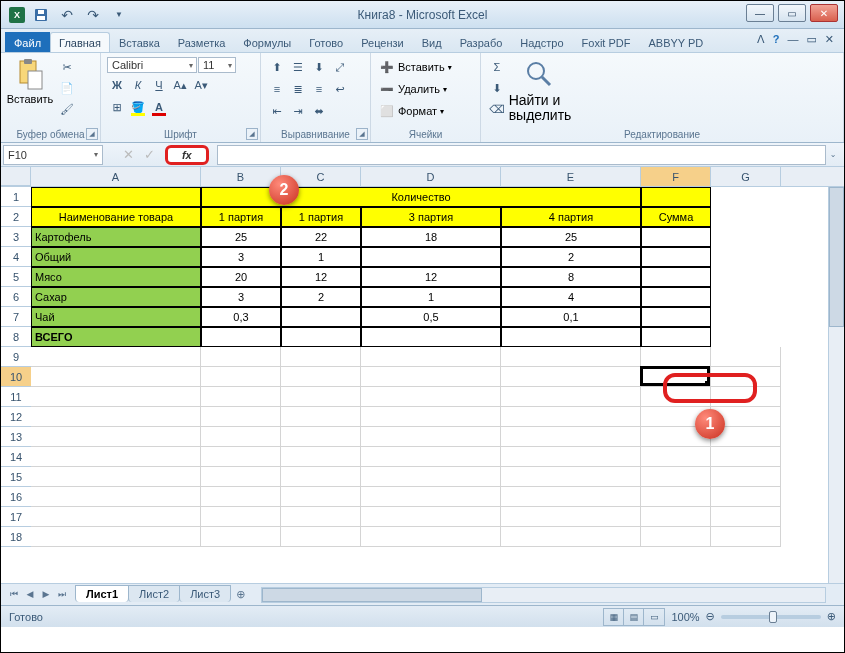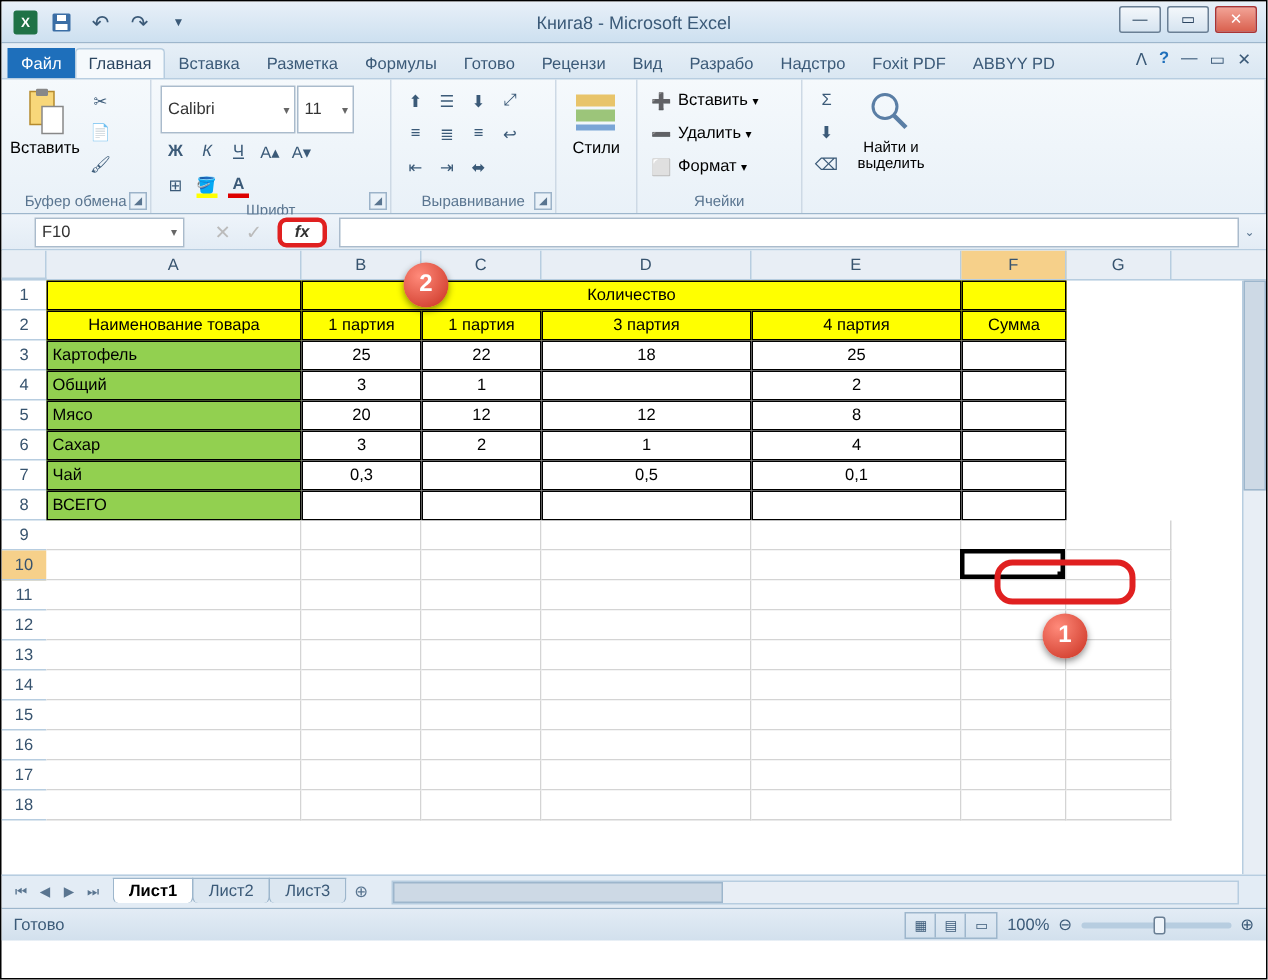--- a/index.html
+++ b/index.html
@@ -19,29 +19,29 @@
 .ribbon-help{position:absolute;right:10px;top:4px;display:flex;gap:8px;color:#3b5a78}
 .ribbon{height:90px;background:linear-gradient(#f5f9fc,#e9f1f8);border-bottom:1px solid #9db6cc;display:flex}
 .rgroup{border-right:1px solid #cdd9e5;padding:4px 6px 2px;display:flex;flex-direction:column;justify-content:space-between;position:relative}
 .rgroup-label{text-align:center;font-size:10px;color:#5a7590;padding-top:2px}
 .rg-body{display:flex;gap:4px;flex:1}
 .big-btn{display:flex;flex-direction:column;align-items:center;justify-content:flex-start;width:46px;padding-top:2px;cursor:pointer}
 .big-icon{width:32px;height:32px;display:block;margin-bottom:2px}
 .mini-col{display:flex;flex-direction:column;gap:1px;justify-content:flex-start}
 .mini-row{display:flex;gap:1px;align-items:center}
 .mini-btn{width:20px;height:20px;display:flex;align-items:center;justify-content:center;cursor:pointer;border:1px solid transparent;border-radius:2px;color:#3b5a78}
-.combo{height:32px;border:1px solid #abc;background:#fff;display:flex;align-items:center;padding:0 14px 0 4px;position:relative;font-size:11px;color:#333}
+.combo{height:16px;border:1px solid #abc;background:#fff;display:flex;align-items:center;padding:0 14px 0 4px;position:relative;font-size:11px;color:#333}
 .combo::after{content:"▾";position:absolute;right:3px;font-size:8px;color:#666}
 .dialog-launch{position:absolute;right:2px;bottom:2px;width:12px;height:12px;border:1px solid #9cb3c9;font-size:7px;display:flex;align-items:center;justify-content:center;color:#5a7590;cursor:pointer}
 .namebox-row{height:24px;background:linear-gradient(#eef4fa,#e3ecf5);border-bottom:1px solid #b7cde0;display:flex;align-items:center;position:relative}
-.namebox{width:100px;height:20px;border:1px solid #abc;background:#fff;margin-left:22px;display:flex;align-items:center;padding:0 4px;position:relative;color:#333}
+.namebox{width:100px;height:20px;border:1px solid #abc;background:#fff;margin-left:2px;display:flex;align-items:center;padding:0 4px;position:relative;color:#333}
 .namebox::after{content:"▾";position:absolute;right:4px;font-size:8px;color:#666}
 .fx-group{display:flex;align-items:center;margin-left:20px;gap:10px}
 .fx-disabled{color:#bbb;font-size:13px}
-.fx-btn{width:33px;height:20px;display:flex;align-items:center;justify-content:center;font-style:italic;font-weight:bold;color:#333;cursor:pointer;border:3px solid #e02020;border-radius:6px;background:#fff}
+.fx-btn{width:44px;height:20px;display:flex;align-items:center;justify-content:center;font-style:italic;font-weight:bold;color:#333;cursor:pointer;border:3px solid #e02020;border-radius:6px;background:#fff}
 .formula-bar{flex:1;height:20px;border:1px solid #abc;background:#fff;margin:0 18px 0 8px}
 .fb-expand{position:absolute;right:4px;width:14px;height:14px;display:flex;align-items:center;justify-content:center;color:#5a7590;font-size:8px}
 .grid-wrap{position:relative;height:416px;overflow:hidden;display:flex}
 .colhdr-row{height:20px;display:flex;background:#e8eef5;border-bottom:1px solid #b7cde0}
 .corner{width:30px;border-right:1px solid #b7cde0;border-bottom:1px solid #b7cde0;background:#e8eef5}
 .colhdr{border-right:1px solid #b7cde0;display:flex;align-items:center;justify-content:center;color:#37536e;font-size:11px}
 .colhdr.sel,.rowhdr.sel{background:#f6d08a}
 .rowhdr{height:20px;border-bottom:1px solid #b7cde0;display:flex;align-items:center;justify-content:center;color:#37536e;font-size:11px}
 .cells{position:absolute;top:20px;left:0}
 .cell{position:absolute;border-right:1px solid #d4d4d4;border-bottom:1px solid #d4d4d4;height:20px;display:flex;align-items:center;padding:0 3px;font-size:11px;color:#000;background:#fff}
@@ -189,33 +189,20 @@
         <span class="mini-btn">⇤</span>
         <span class="mini-btn">⇥</span>
         <span class="mini-btn">⬌</span>
       </div>
     </div>
     <div class="rgroup-label">Выравнивание</div>
     <div class="dialog-launch">◢</div>
   </div>
 
 
-  <div class="rgroup" style="width:54px">
-    <div class="rg-body">
-      <div class="big-btn">
-        <svg class="big-icon">
-            <rect x="2" y="4" width="26" height="8" fill="#e8c46a"></rect>
-            <rect x="2" y="14" width="26" height="8" fill="#9cc57a"></rect>
-            <rect x="2" y="24" width="26" height="4" fill="#7aa5d6"></rect>
-          </svg>
-        <span>Стили</span>
-      </div>
-    </div>
-    <div class="rgroup-label"></div>
-  </div>
 
   <div class="rgroup" style="width:110px">
     <div class="rg-body" style="flex-direction:column;gap:2px">
       <div class="mini-row">
           <span class="mini-btn">➕</span>
           <span>Вставить</span>
           <span style="font-size:8px;margin-left:2px">▾</span>
         </div>
       <div class="mini-row">
           <span class="mini-btn">➖</span>
@@ -236,23 +223,24 @@
       <div class="mini-col">
         <span class="mini-btn">Σ</span>
         <span class="mini-btn">⬇</span>
         <span class="mini-btn">⌫</span>
       </div>
       <div class="big-btn" style="width:58px">
         <svg class="big-icon">
             <circle cx="12" cy="12" r="8" fill="none" stroke="#5a7ea5" stroke-width="2"></circle>
             <line x1="18" y1="18" x2="26" y2="26" stroke="#5a7ea5" stroke-width="3"></line>
           </svg>
-        <span style="font-size:10px;text-align:center;line-height:1.1">Найти и выделить</span>
-      </div>
-    </div>
+        <span style="font-size:14px;text-align:left;line-height:1.1">Найти и выделить</span>
+      </div>
+    </div>
+    <div class="rgroup-label">Редактирование</div>
   </div>
 </div>
 
 <div class="namebox-row">
   <div class="namebox">F10</div>
   <div class="fx-group">
     <span class="fx-disabled">✕</span>
     <span class="fx-disabled">✓</span>
     <span class="fx-btn">fx</span>
   </div>
@@ -325,21 +313,21 @@
         <div class="cell bordered  center" style="left: 250px; top: 100px; width: 80px;">2</div>
         <div class="cell bordered  center" style="left: 330px; top: 100px; width: 140px;">1</div>
         <div class="cell bordered  center" style="left: 470px; top: 100px; width: 140px;">4</div>
         <div class="cell bordered  center" style="left: 610px; top: 100px; width: 70px;"></div>
         <div class="cell bordered grn " style="left: 0px; top: 120px; width: 170px;">Чай</div>
         <div class="cell bordered  center" style="left: 170px; top: 120px; width: 80px;">0,3</div>
         <div class="cell bordered  center" style="left: 250px; top: 120px; width: 80px;"></div>
         <div class="cell bordered  center" style="left: 330px; top: 120px; width: 140px;">0,5</div>
         <div class="cell bordered  center" style="left: 470px; top: 120px; width: 140px;">0,1</div>
         <div class="cell bordered  center" style="left: 610px; top: 120px; width: 70px;"></div>
-        <div class="cell bordered grn " style="left: 0px; top: 140px; width: 170px; font-weight: normal;">ВСЕГО</div>
+        <div class="cell bordered grn " style="left: 0px; top: 140px; width: 170px; font-weight: bold;">ВСЕГО</div>
         <div class="cell bordered  center" style="left: 170px; top: 140px; width: 80px; font-weight: bold;"></div>
         <div class="cell bordered  center" style="left: 250px; top: 140px; width: 80px; font-weight: bold;"></div>
         <div class="cell bordered  center" style="left: 330px; top: 140px; width: 140px; font-weight: bold;"></div>
         <div class="cell bordered  center" style="left: 470px; top: 140px; width: 140px; font-weight: bold;"></div>
         <div class="cell bordered  center" style="left: 610px; top: 140px; width: 70px; font-weight: bold;"></div>
         <div class="cell" style="left: 0px; top: 160px; width: 170px;"></div>
         <div class="cell" style="left: 170px; top: 160px; width: 80px;"></div>
         <div class="cell" style="left: 250px; top: 160px; width: 80px;"></div>
         <div class="cell" style="left: 330px; top: 160px; width: 140px;"></div>
         <div class="cell" style="left: 470px; top: 160px; width: 140px;"></div>

